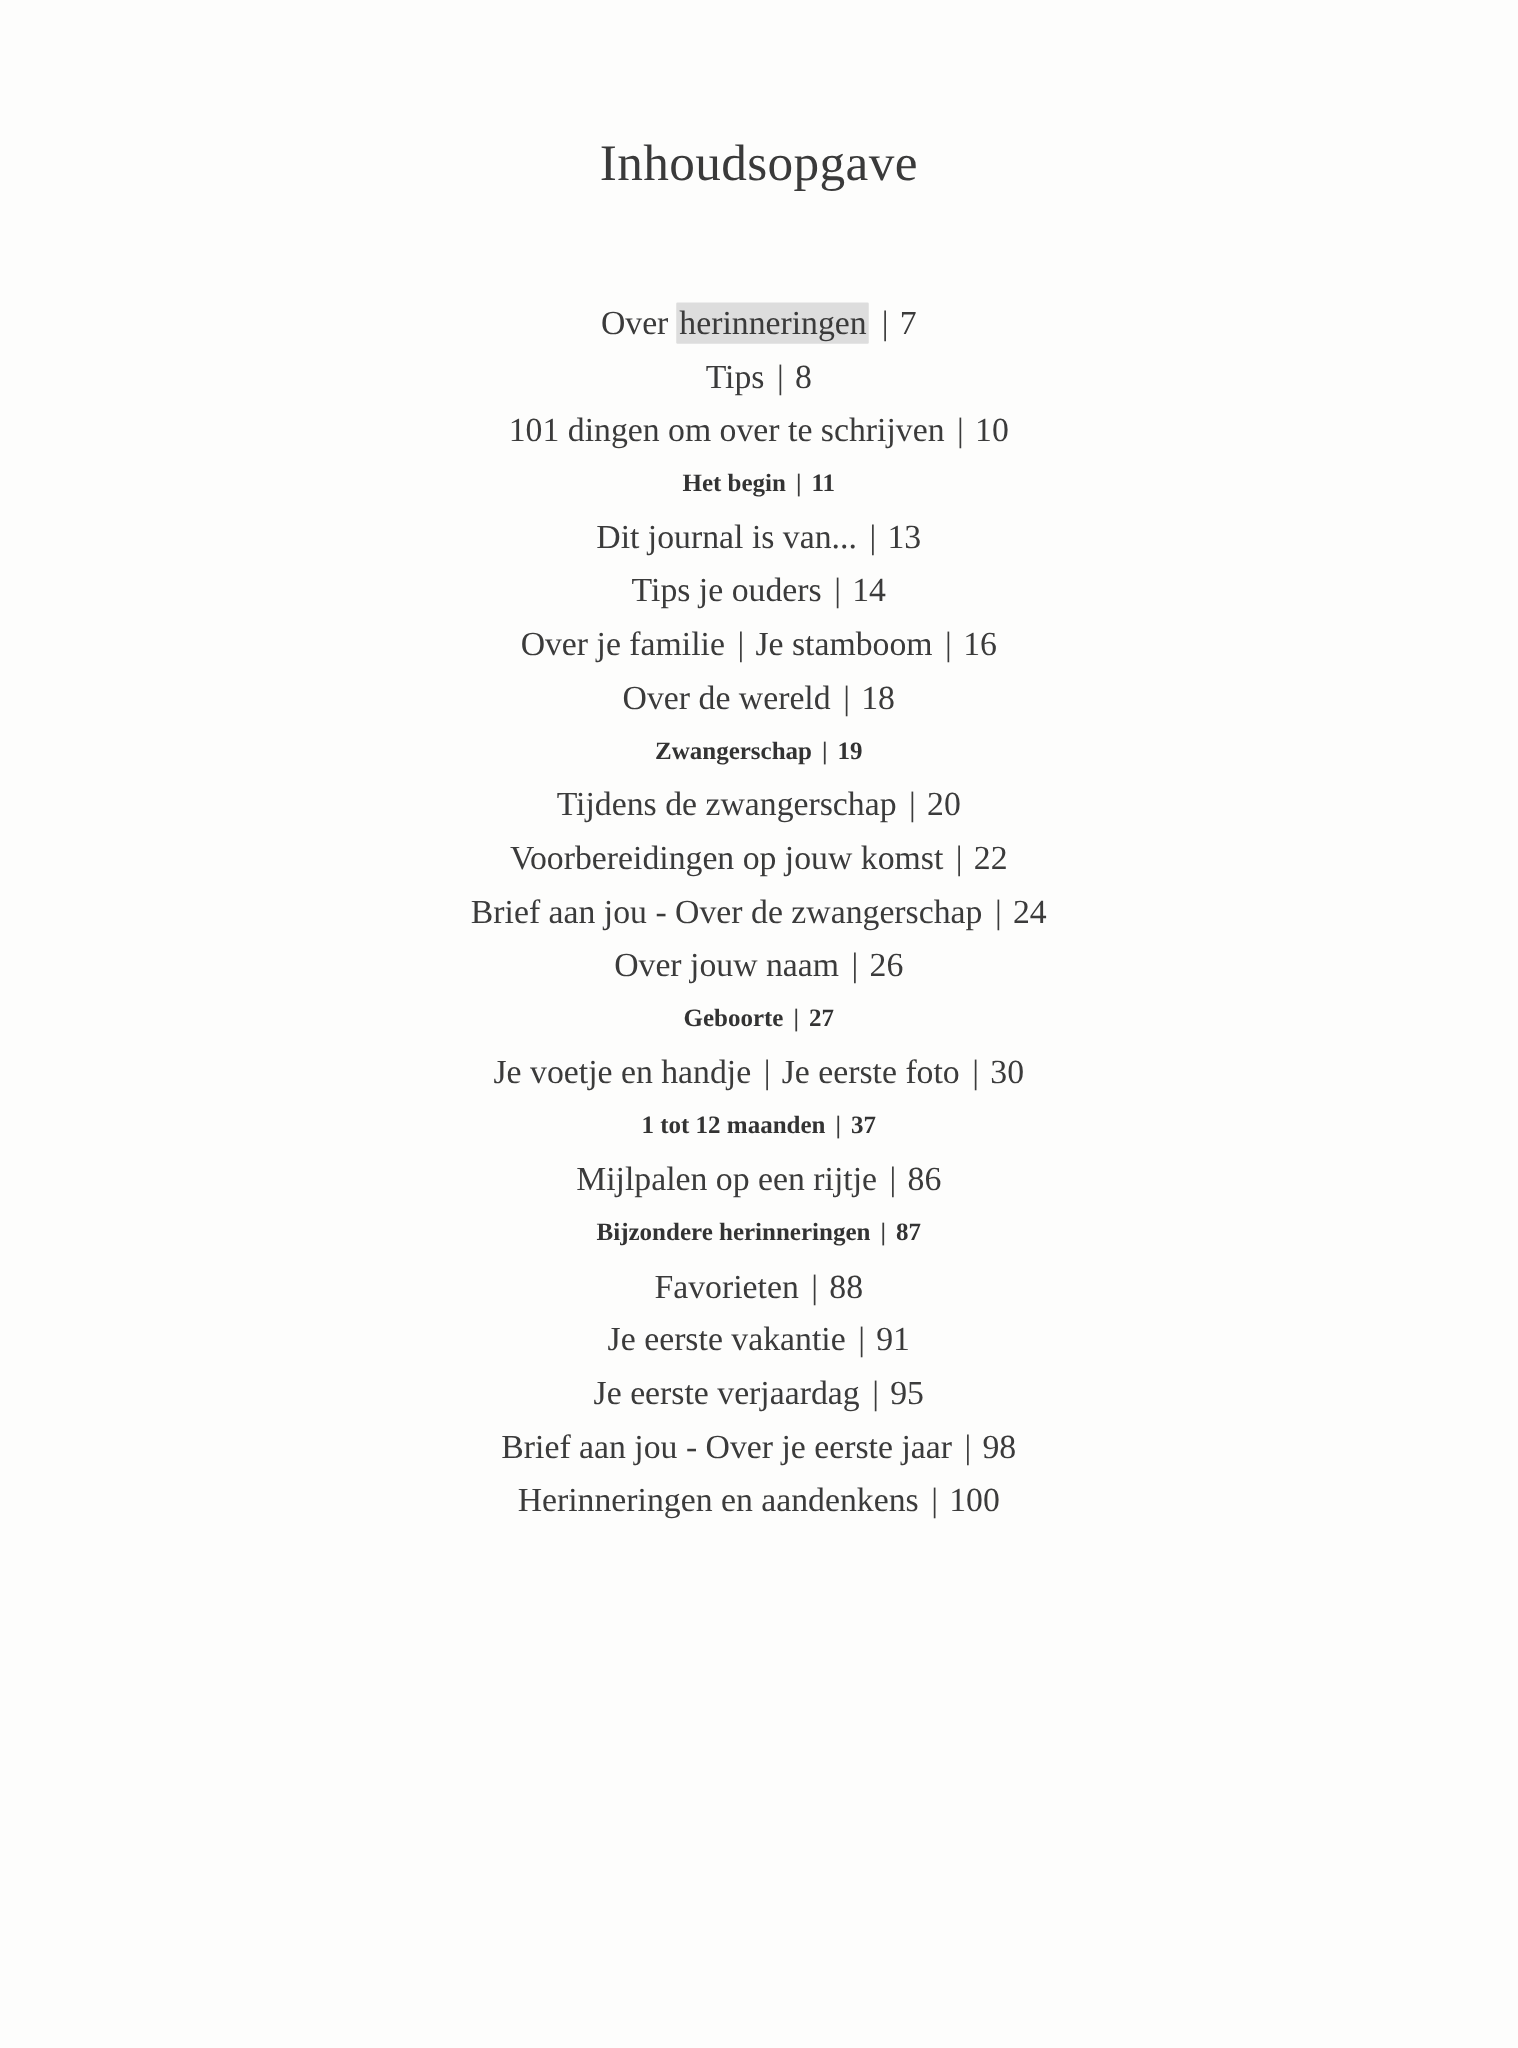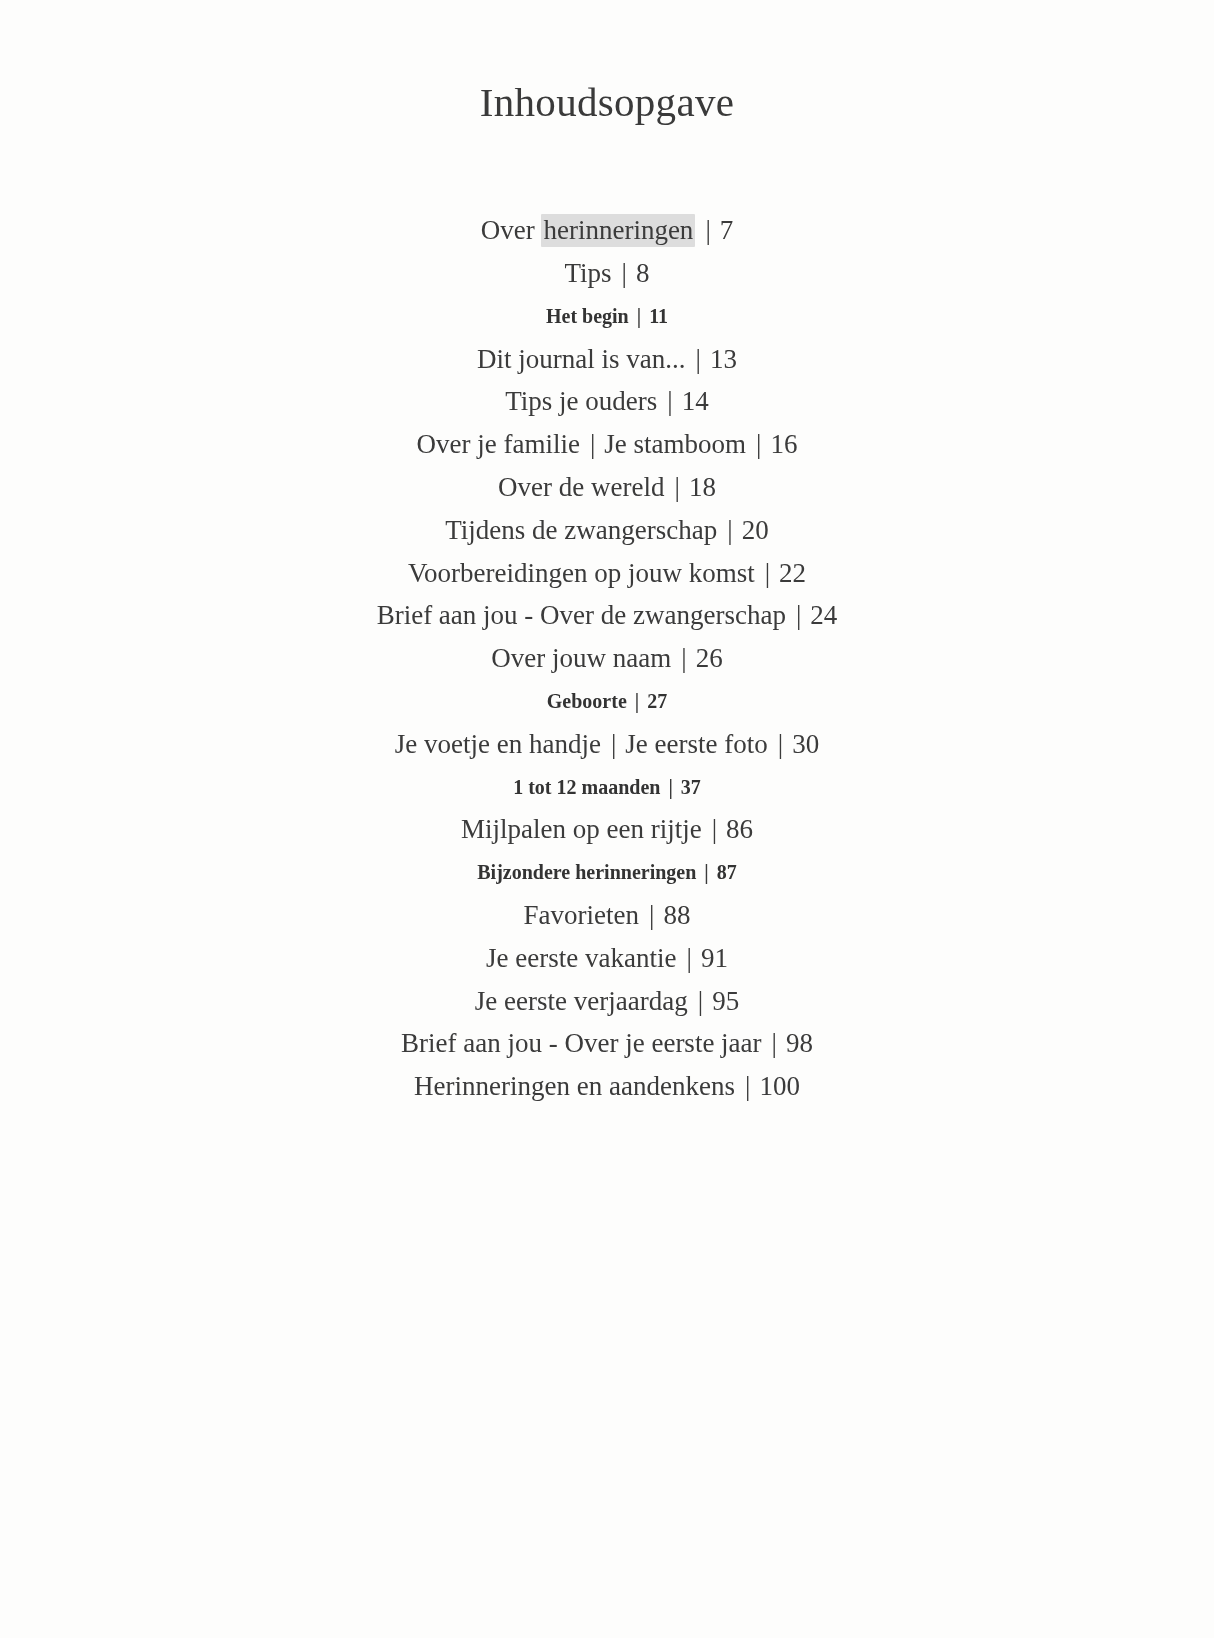--- a/index.html
+++ b/index.html
@@ -21,21 +21,21 @@
     background: #fdfdfc;
     box-sizing: border-box;
   }
   .toc-title {
     text-align: center;
     font-size: 41px;
     font-weight: 400;
     letter-spacing: 0.3px;
     color: #3a3a3a;
     margin: 0;
-    padding-top: 78px;
+    padding-top: 106px;
     line-height: 1.2;
   }
   .toc-list {
     margin: 16px;
     padding: 0;
     list-style: none;
     text-align: center;
     margin-top: 82px;
   }
   .toc-entry {
@@ -78,25 +78,27 @@
   }
 </style>
 </head>
 <body>
 
 <div class="page">
   <h1 class="toc-title">Inhoudsopgave</h1>
   <ul class="toc-list">
       <li class="toc-entry"><span class="entry-inner"><span class="seg">Over </span><span class="seg seg-hl">herinneringen</span><span class="sep">|</span><span class="pageno">7</span></span></li>
       <li class="toc-entry"><span class="entry-inner"><span class="seg">Tips</span><span class="sep">|</span><span class="pageno">8</span></span></li>
+      <li class="toc-entry"><span class="entry-inner"><span class="seg">101 dingen om over te schrijven</span><span class="sep">|</span><span class="pageno">10</span></span></li>
       <li class="toc-entry is-section"><span class="entry-inner"><span class="seg">Het begin</span><span class="sep">|</span><span class="pageno">11</span></span></li>
       <li class="toc-entry"><span class="entry-inner"><span class="seg">Dit journal is van...</span><span class="sep">|</span><span class="pageno">13</span></span></li>
       <li class="toc-entry"><span class="entry-inner"><span class="seg">Tips je ouders</span><span class="sep">|</span><span class="pageno">14</span></span></li>
       <li class="toc-entry"><span class="entry-inner"><span class="seg">Over je familie</span><span class="sep">|</span><span class="seg">Je stamboom</span><span class="sep">|</span><span class="pageno">16</span></span></li>
       <li class="toc-entry"><span class="entry-inner"><span class="seg">Over de wereld</span><span class="sep">|</span><span class="pageno">18</span></span></li>
+      <li class="toc-entry is-section"><span class="entry-inner"><span class="seg">Zwangerschap</span><span class="sep">|</span><span class="pageno">19</span></span></li>
       <li class="toc-entry"><span class="entry-inner"><span class="seg">Tijdens de zwangerschap</span><span class="sep">|</span><span class="pageno">20</span></span></li>
       <li class="toc-entry"><span class="entry-inner"><span class="seg">Voorbereidingen op jouw komst</span><span class="sep">|</span><span class="pageno">22</span></span></li>
       <li class="toc-entry"><span class="entry-inner"><span class="seg">Brief aan jou - Over de zwangerschap</span><span class="sep">|</span><span class="pageno">24</span></span></li>
       <li class="toc-entry"><span class="entry-inner"><span class="seg">Over jouw naam</span><span class="sep">|</span><span class="pageno">26</span></span></li>
       <li class="toc-entry is-section"><span class="entry-inner"><span class="seg">Geboorte</span><span class="sep">|</span><span class="pageno">27</span></span></li>
       <li class="toc-entry"><span class="entry-inner"><span class="seg">Je voetje en handje</span><span class="sep">|</span><span class="seg">Je eerste foto</span><span class="sep">|</span><span class="pageno">30</span></span></li>
       <li class="toc-entry is-section"><span class="entry-inner"><span class="seg">1 tot 12 maanden</span><span class="sep">|</span><span class="pageno">37</span></span></li>
       <li class="toc-entry"><span class="entry-inner"><span class="seg">Mijlpalen op een rijtje</span><span class="sep">|</span><span class="pageno">86</span></span></li>
       <li class="toc-entry is-section"><span class="entry-inner"><span class="seg">Bijzondere herinneringen</span><span class="sep">|</span><span class="pageno">87</span></span></li>
       <li class="toc-entry"><span class="entry-inner"><span class="seg">Favorieten</span><span class="sep">|</span><span class="pageno">88</span></span></li>

